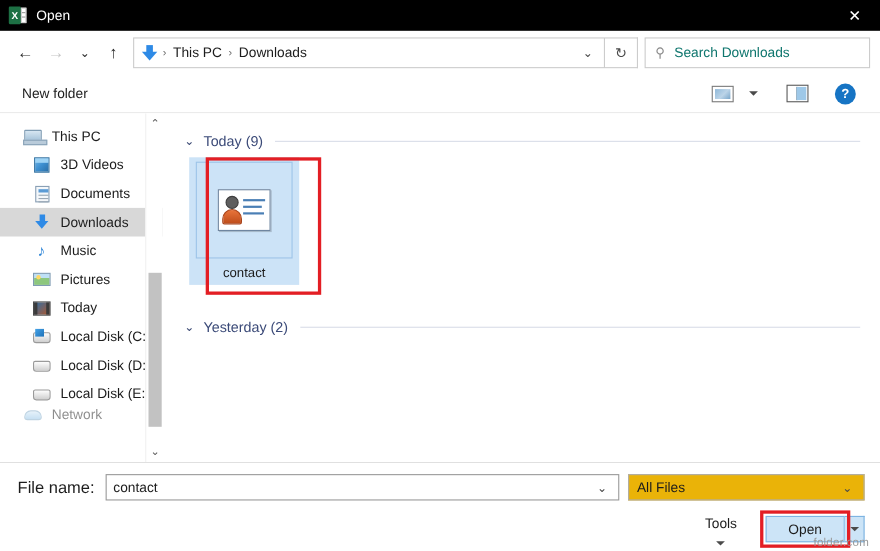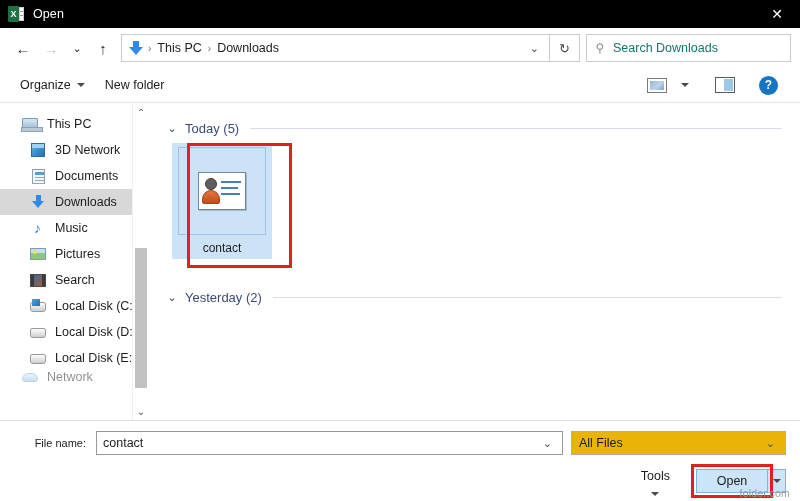--- a/index.html
+++ b/index.html
@@ -434,21 +434,21 @@
 
   
   .footer {
     flex: 0 0 auto;
     padding: 10px 14px 8px 14px;
     background: #ffffff;
     position: relative;
   }
   .fn-row { display: flex; align-items: center; }
   .fn-label {
-    font-size: 11px; color: #1c1c1c;
+    font-size: 15px; color: #1c1c1c;
     width: 72px; text-align: right; padding-right: 10px;
     flex: 0 0 82px;
   }
   .fn-input {
     flex: 1 1 auto; height: 24px;
     border: 1px solid #999999;
     background: #ffffff;
     display: flex; align-items: center;
     padding: 0 4px 0 6px;
     min-width: 0;
@@ -541,24 +541,20 @@
     <div class="refresh">↻</div>
 
     <div class="searchbox">
       <div class="search-icon">⚲</div>
       <div class="search-ph">Search Downloads</div>
     </div>
   </div>
 
   <div class="cmdbar">
     <div class="cmd-item">
-      <span>Organize</span>
-      <span class="caret-down"></span>
-    </div>
-    <div class="cmd-item">
       <span>New folder</span>
     </div>
     <div class="cmd-right">
       <div class="icon-btn">
         <span class="view-icon"></span>
       </div>
       <div class="icon-btn">
         <span class="caret-down"></span>
       </div>
       <div class="icon-btn" style="margin-left:12px">
@@ -576,21 +572,21 @@
       <div class="nav-item">
         <span class="nav-ico">
             <i class="ico-pc"></i>
           </span>
         <span>This PC</span>
       </div>
       <div class="nav-item indent">
         <span class="nav-ico">
             <i class="ico-3d"></i>
           </span>
-        <span>3D Network</span>
+        <span>3D Videos</span>
       </div>
       <div class="nav-item indent">
         <span class="nav-ico">
             <i class="ico-doc"></i>
           </span>
         <span>Documents</span>
       </div>
       <div class="nav-item indent selected">
         <span class="nav-ico">
           <i class="ico-dl">
@@ -609,21 +605,21 @@
       <div class="nav-item indent">
         <span class="nav-ico">
             <i class="ico-pic"></i>
           </span>
         <span>Pictures</span>
       </div>
       <div class="nav-item indent">
         <span class="nav-ico">
             <i class="ico-vid"></i>
           </span>
-        <span>Search</span>
+        <span>Today</span>
       </div>
       <div class="nav-item indent">
         <span class="nav-ico">
             <i class="ico-drive sys"></i>
           </span>
         <span>Local Disk (C:)</span>
       </div>
       <div class="nav-item indent">
         <span class="nav-ico">
             <i class="ico-drive"></i>
@@ -647,21 +643,21 @@
         <div class="sb-arrow up">⌃</div>
         <div class="sb-thumb" style="top:145px;height:140px"></div>
         <div class="sb-arrow down">⌄</div>
       </div>
     </div>
 
     <div class="content">
 
       <div class="group-header">
         <span class="group-chev">⌄</span>
-        <span class="group-title">Today (5)</span>
+        <span class="group-title">Today (9)</span>
         <span class="group-rule"></span>
       </div>
 
       <div class="tile-row">
         <div class="tile selected">
           <div class="tile-thumb">
             <div class="contact-card">
               <div class="cc-head"></div>
               <div class="cc-body"></div>
               <div class="cc-lines">

